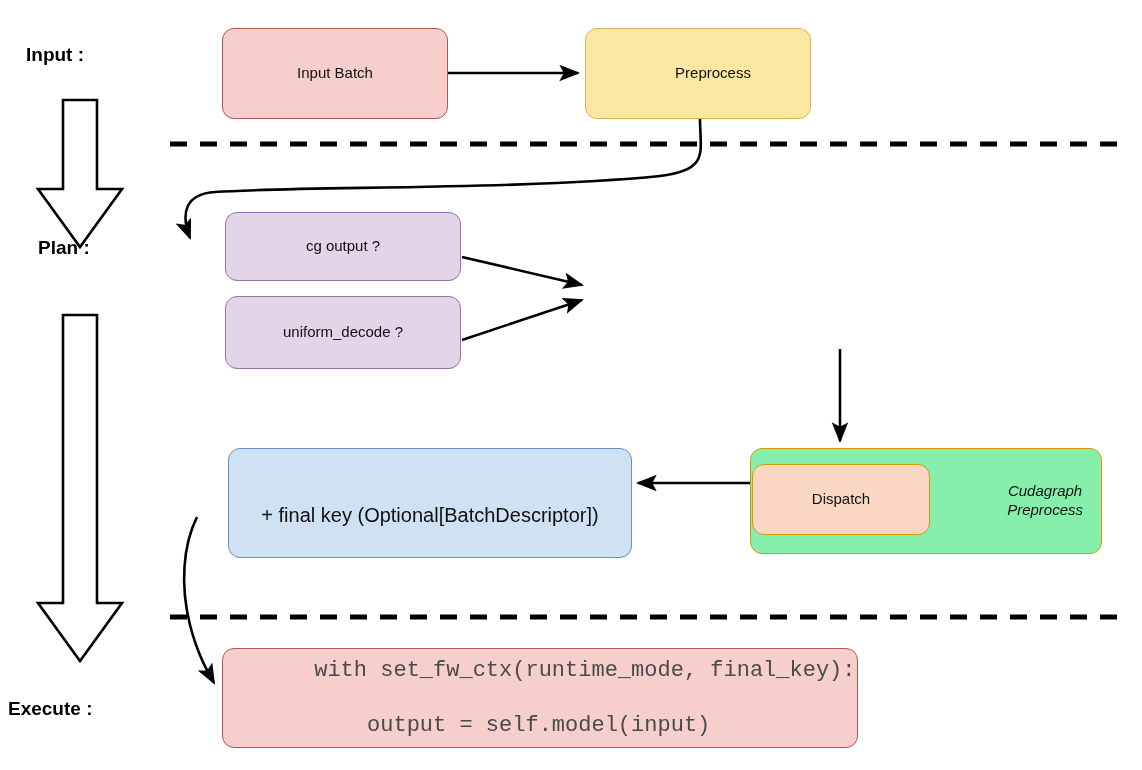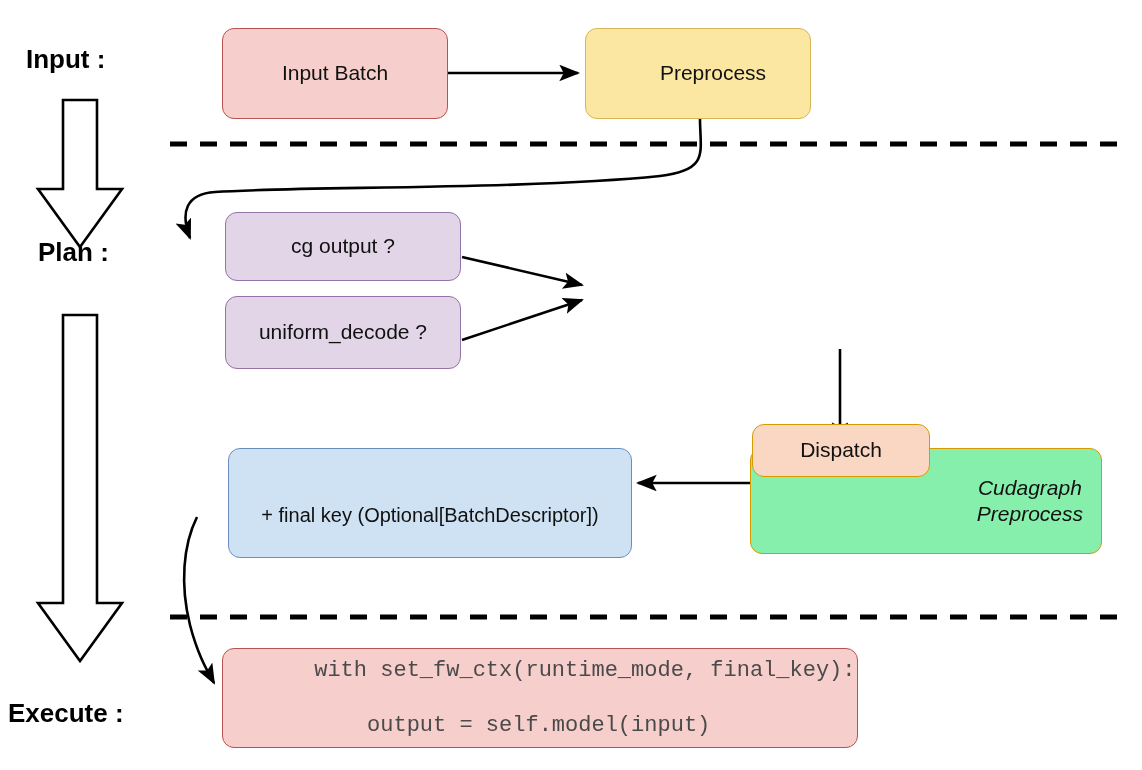--- a/index.html
+++ b/index.html
@@ -9,37 +9,37 @@
     font-family: "Liberation Sans", sans-serif;
     overflow: hidden;
   }
   #canvas { position: relative; width: 1142px; height: 770px; }
 
   
   .stage-label {
     position: absolute;
     font-family: "Liberation Sans", sans-serif;
     font-weight: bold;
-    font-size: 26px;
+    font-size: 19px;
     color: #000000;
     white-space: nowrap;
     letter-spacing: 0px;
   }
 
   
   .node {
     position: absolute;
     border-radius: 12px;
     border: 1.6px solid #999;
     display: flex;
     align-items: center;
     justify-content: center;
     text-align: center;
     font-family: "Liberation Sans", sans-serif;
-    font-size: 21px;
+    font-size: 15px;
     color: #111111;
     line-height: 1.25;
     padding: 4px 10px;
   }
   .node .txt { display: block; width: 100%; }
 
   .n-pink   { background: #f6cecc; border-color: #b85450; }
   .n-yellow { background: #fbe6a2; border-color: #d6b656; }
   .n-purple { background: #e1d5e7; border-color: #9673a6; }
   .n-green  { background: #d5e8d4; border-color: #82b366; }
@@ -124,21 +124,21 @@
 
 
   <div class="node n-orange-outer" style="left:750px; top:448px; width:352px; height:106px;
        justify-content:flex-end; padding-right:18px;">
     <span class="txt" style="width:auto; text-align:center;">
       <span>Cudagraph</span><br>
       <span>Preprocess</span>
     </span>
   </div>
 
-  <div class="node n-orange-inner" style="left:752px; top:424px; width:178px; height:53px;">
+  <div class="node n-orange-inner" style="left:752px; top:464px; width:178px; height:71px;">
     <span class="txt">Dispatch</span>
   </div>
 
   <div class="node n-blue" style="left:228px; top:448px; width:404px; height:110px; font-size:20px;">
     <span class="txt">
       <br>
       <span>+ final key (Optional[BatchDescriptor])</span>
     </span>
   </div>
 

